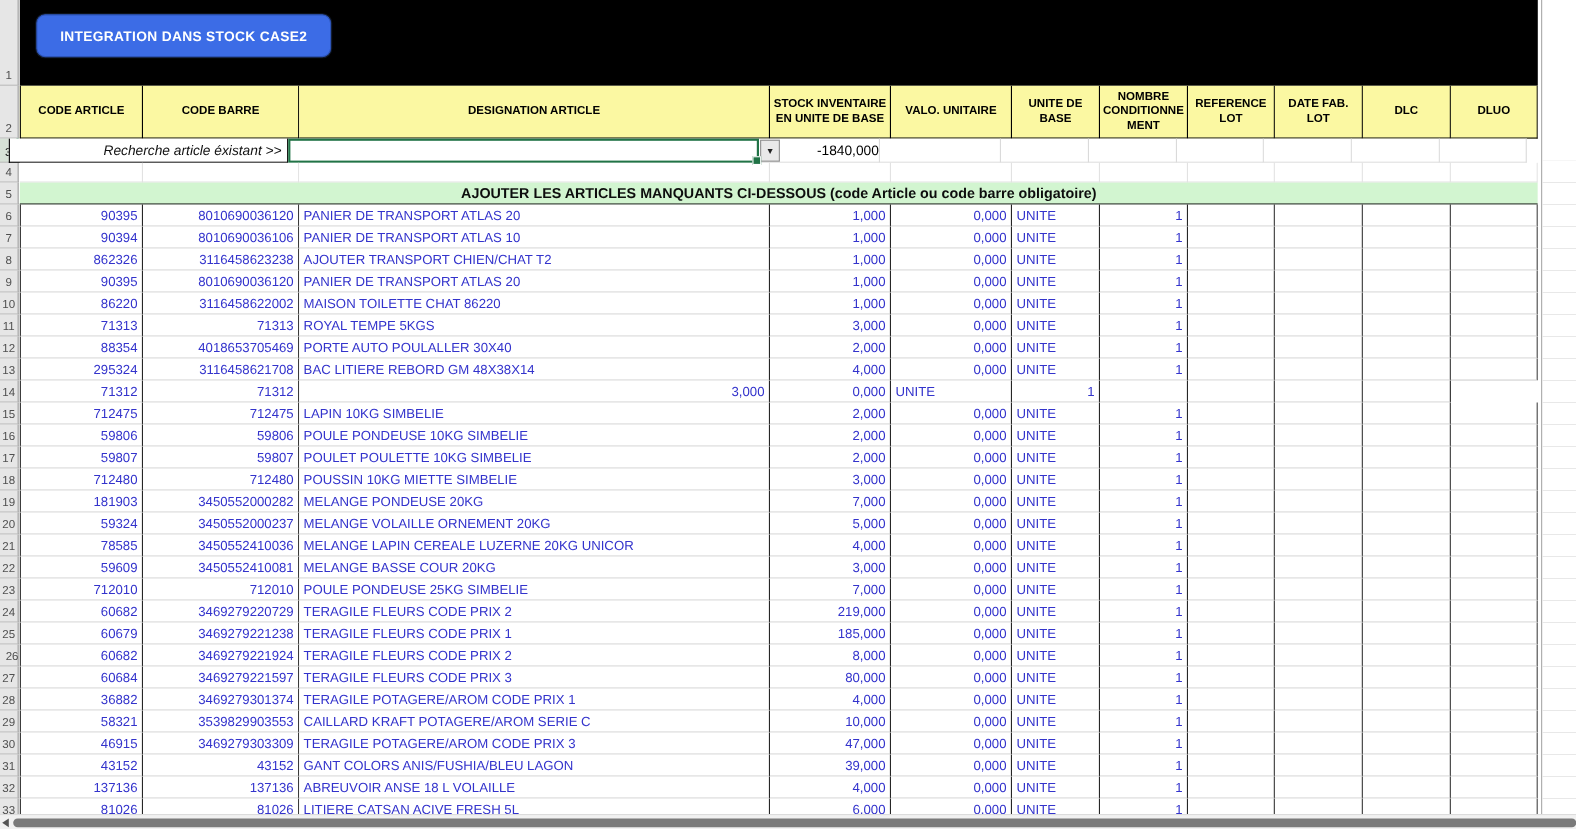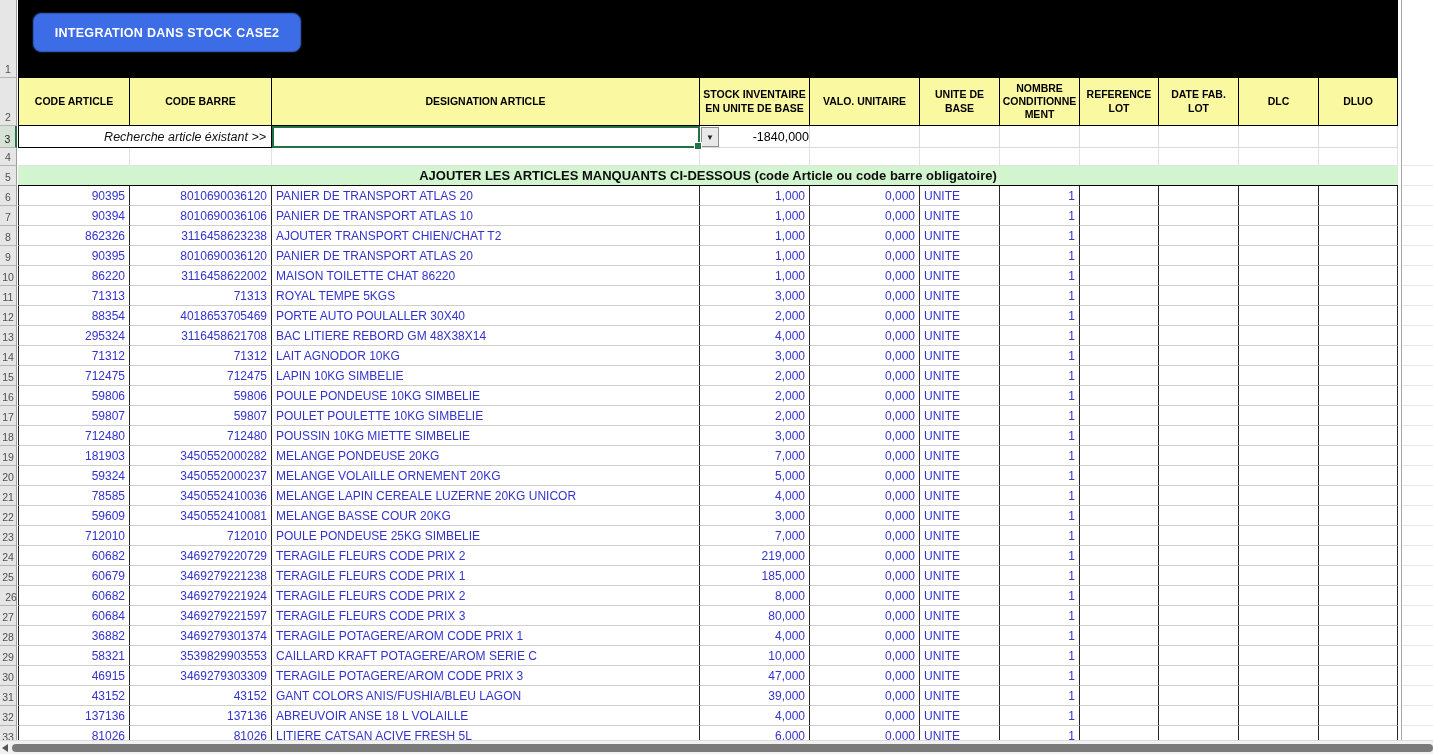--- a/index.html
+++ b/index.html
@@ -27,21 +27,21 @@
 
   
   .hdr{position:absolute;left:18px;top:78px;width:1380px;height:48px;}
   .hcell{background:#fbf8a2;border-right:1px solid #000;border-bottom:1px solid #000;
          color:#000;font-weight:bold;font-size:10.5px;line-height:1.25;text-align:center;
          display:flex;align-items:center;justify-content:center;
          padding:1px 2px;box-sizing:border-box;word-break:break-word;}
   .hcell:first-child{border-left:1px solid #000;}
 
   
-  .row3{position:absolute;left:18px;top:126px;width:1380px;height:22px;}
+  .row3{position:absolute;left:8px;top:126px;width:1380px;height:22px;}
   .r3a{grid-column:1/3;border:1px solid #000;border-top:none;box-sizing:border-box;
        display:flex;align-items:center;justify-content:flex-end;padding-right:5px;
        font-style:italic;font-size:12.5px;color:#111;background:#fff;}
   .r3c{grid-column:3;border:2px solid #217346;box-sizing:border-box;background:#fff;position:relative;}
   .fillhandle{position:absolute;right:-4px;bottom:-4px;width:6px;height:6px;
               background:#217346;border:1px solid #fff;z-index:5;}
   .r3cell{border-right:1px solid #dadada;border-bottom:1px solid #dadada;box-sizing:border-box;
           display:flex;align-items:center;justify-content:flex-end;
           font-size:12.5px;color:#000;background:#fff;}
   .dd-btn{position:absolute;left:683px;top:1px;width:18px;height:20px;background:#e9e9e9;
@@ -275,21 +275,20 @@
         <div class="dcell al-l">UNITE</div>
         <div class="dcell al-r">1</div>
         <div class="dcell al-l"></div>
         <div class="dcell al-l"></div>
         <div class="dcell al-l"></div>
         <div class="dcell al-l"></div>
       </div>
       <div class="drow cols">
         <div class="dcell al-r first">71312</div>
         <div class="dcell al-r">71312</div>
-        <div class="dcell al-l">LAIT AGNODOR 10KG</div>
         <div class="dcell al-r">3,000</div>
         <div class="dcell al-r">0,000</div>
         <div class="dcell al-l">UNITE</div>
         <div class="dcell al-r">1</div>
         <div class="dcell al-l"></div>
         <div class="dcell al-l"></div>
         <div class="dcell al-l"></div>
         <div class="dcell al-l"></div>
       </div>
       <div class="drow cols">

